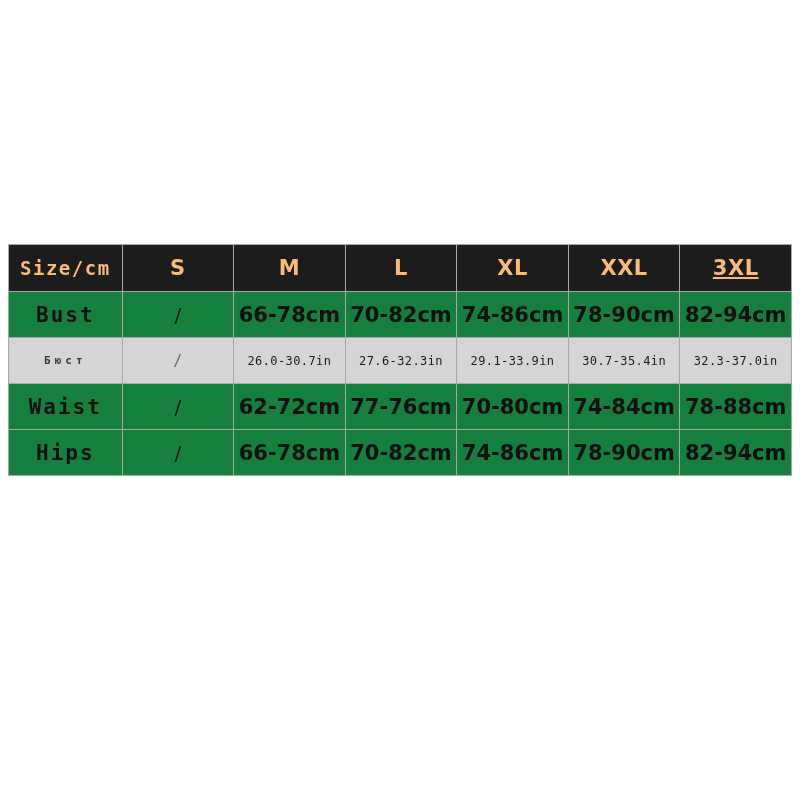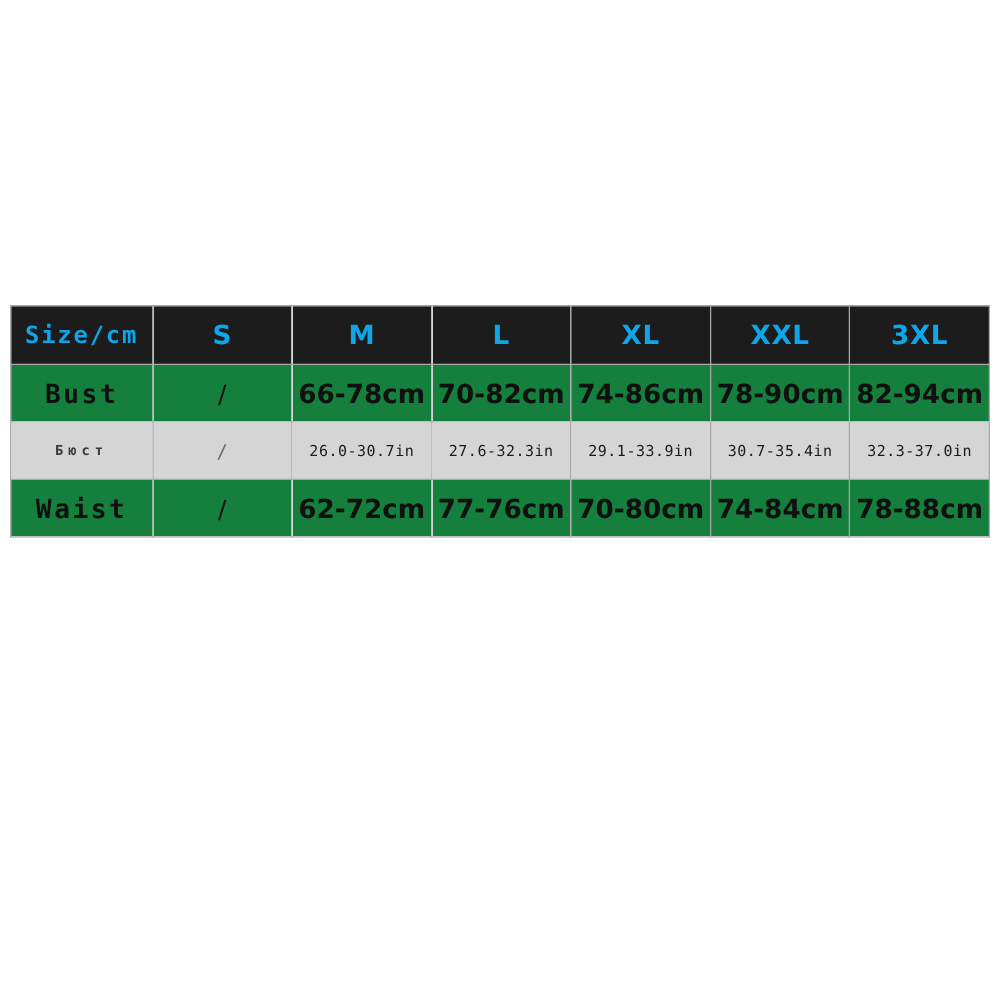--- a/index.html
+++ b/index.html
@@ -29,37 +29,37 @@
     text-align: center;
     vertical-align: middle;
     padding: 0;
     white-space: nowrap;
     overflow: hidden;
   }
 
   
   thead th {
     background: #1c1c1c;
-    color: #0ea5e9;
+    color: #fdba74;
     height: 46px;
     border-color: #4a4a4a;
     font-weight: bold;
     letter-spacing: 1px;
   }
   thead th.hdr-label {
     font-size: 19px;
     letter-spacing: 1.5px;
   }
   thead th.hdr-size {
     font-size: 21px;
     font-family: "DejaVu Sans", sans-serif;
     letter-spacing: 0.5px;
   }
   thead th:first-child { border-left-color: #1c1c1c; }
-  thead th:last-child  { border-right-color: #1c1c1c; }
+  thead th:last-child  { border-right-color: #1c1c1c; text-decoration: underline; }
   thead th { border-top-color: #1c1c1c; }
 
   
   tr.row-cm td {
     background: #15803d;
     height: 45px;
     font-size: 21px;
     font-weight: bold;
     color: #101010;
     font-family: "DejaVu Sans", sans-serif;
@@ -150,16 +150,25 @@
       <td class="row-label">Waist</td>
       <td class="slash">/</td>
       <td>62-72cm</td>
       <td>77-76cm</td>
       <td>70-80cm</td>
       <td>74-84cm</td>
       <td>78-88cm</td>
     </tr>
 
 
+    <tr class="row-cm">
+      <td class="row-label">Hips</td>
+      <td class="slash">/</td>
+      <td>66-78cm</td>
+      <td>70-82cm</td>
+      <td>74-86cm</td>
+      <td>78-90cm</td>
+      <td>82-94cm</td>
+    </tr>
 
 
   </tbody>
 </table>
 
 </body></html>

